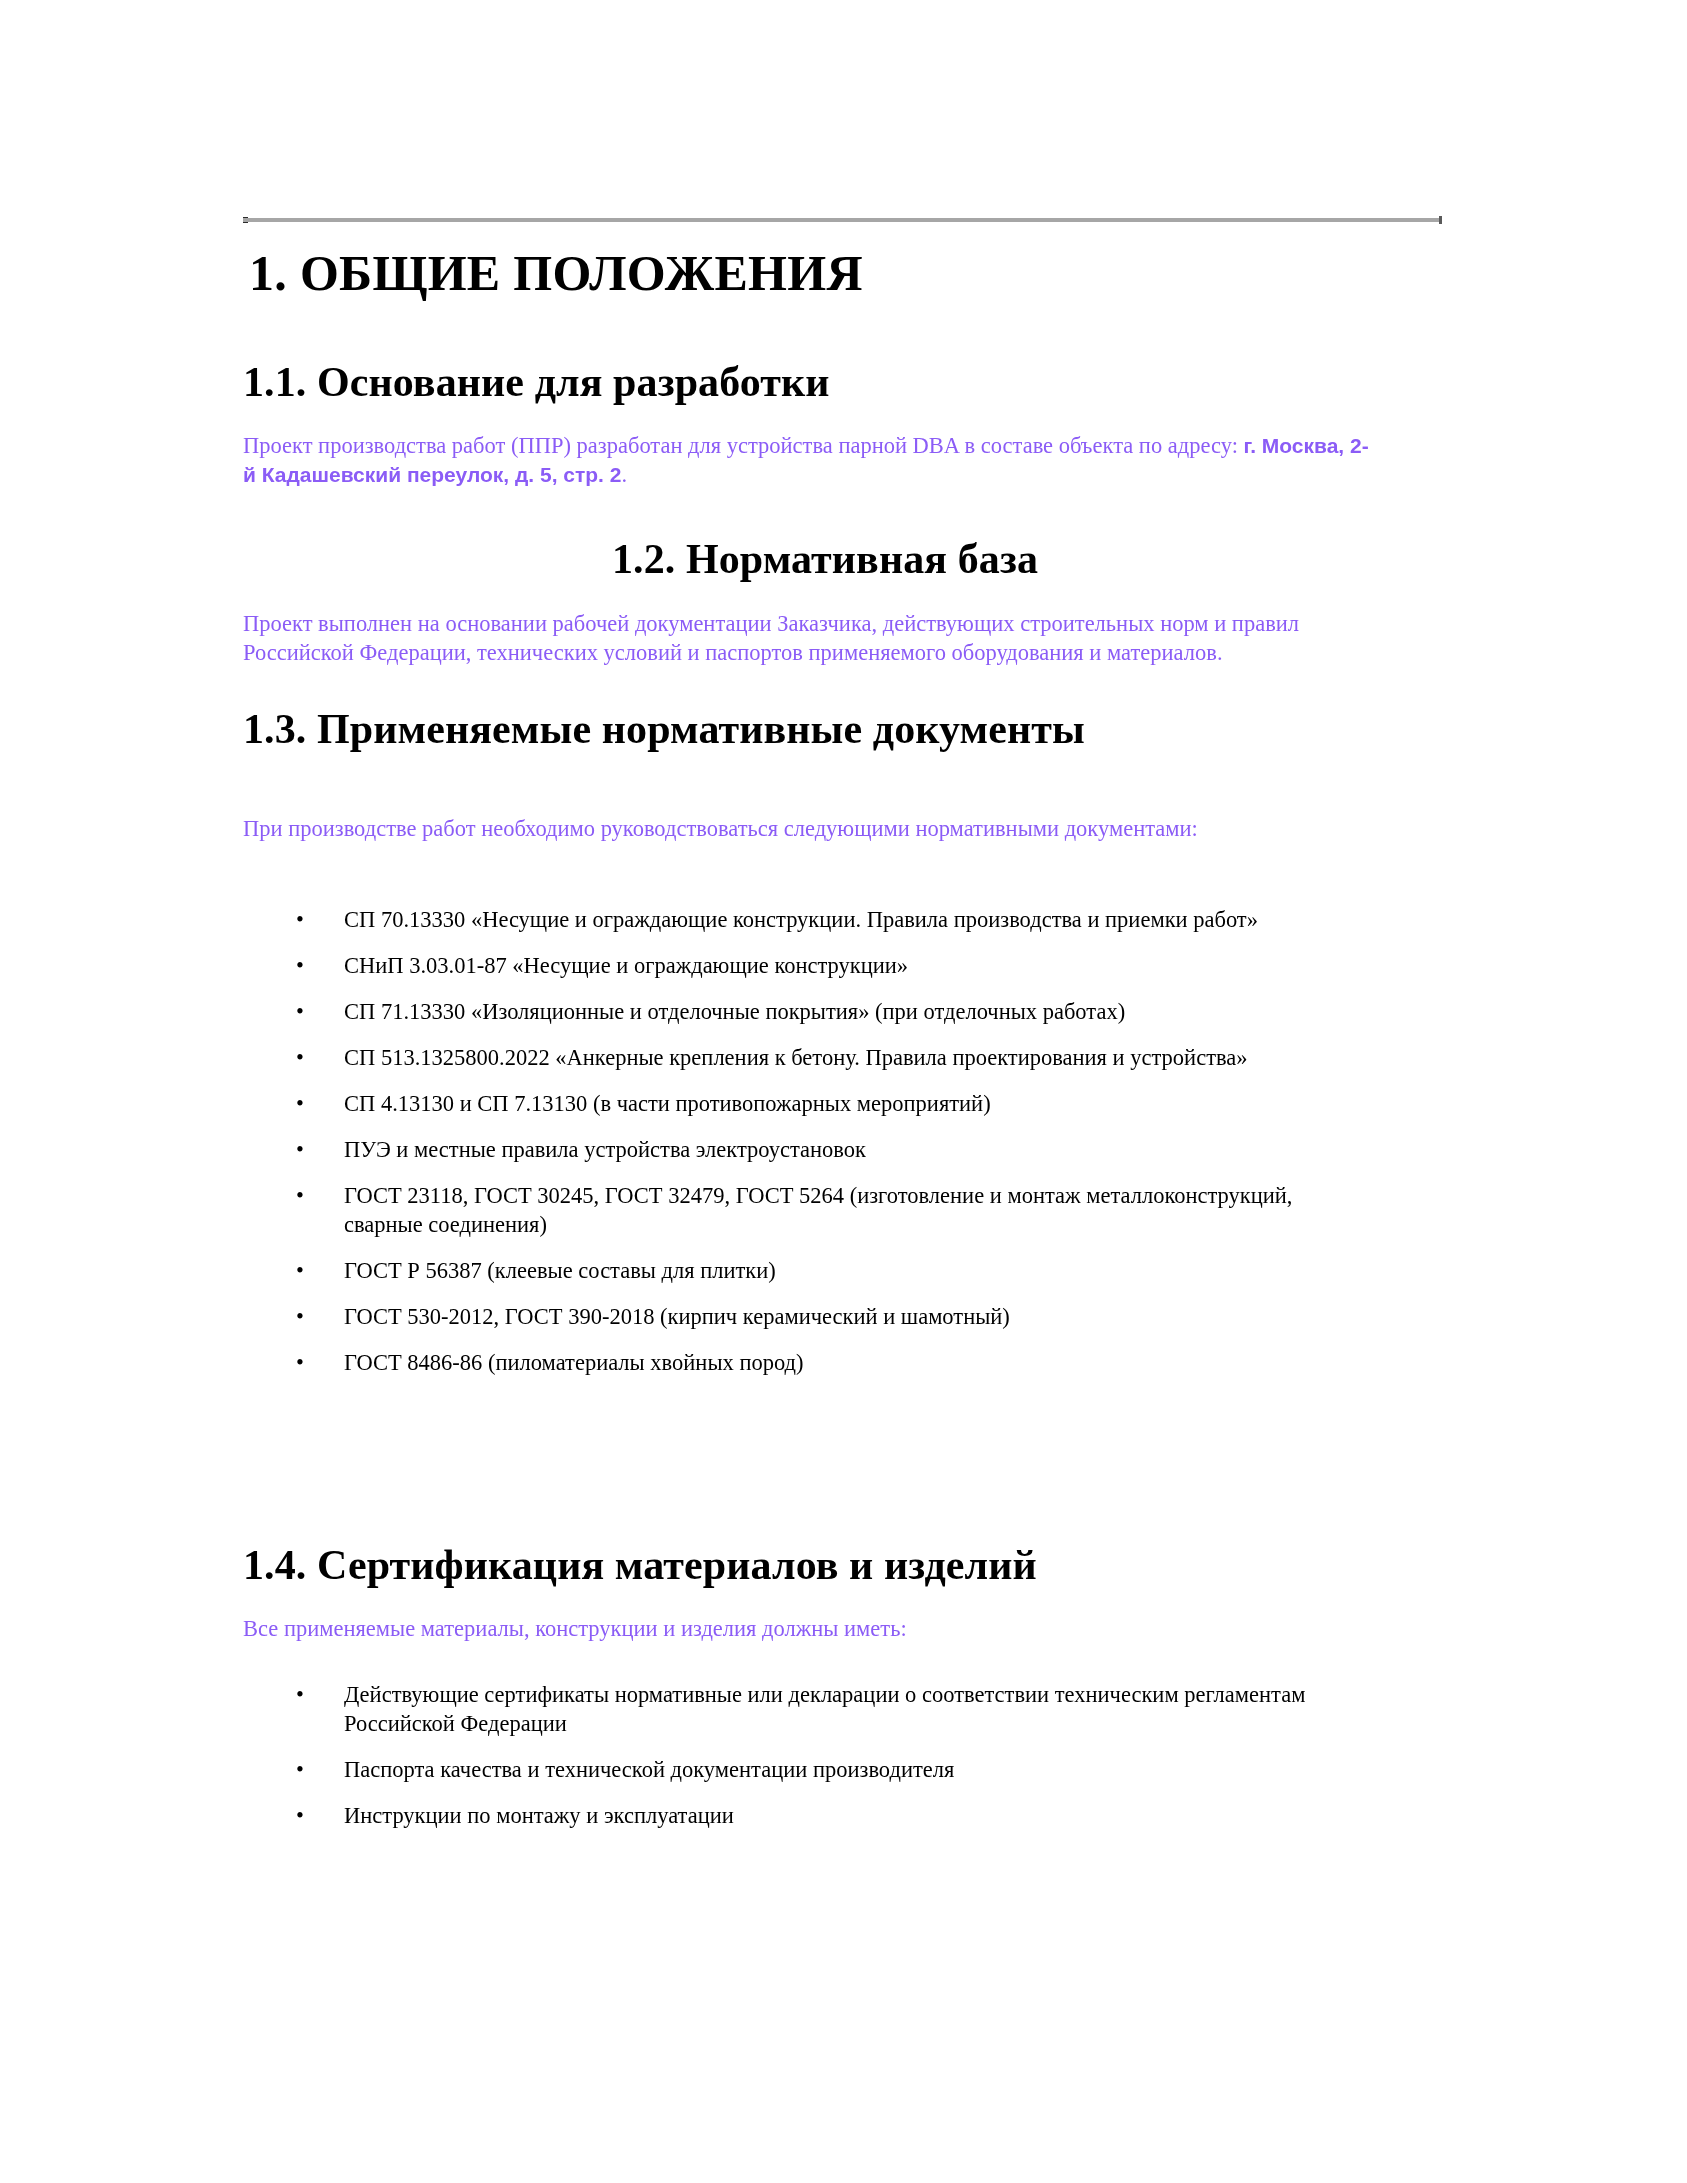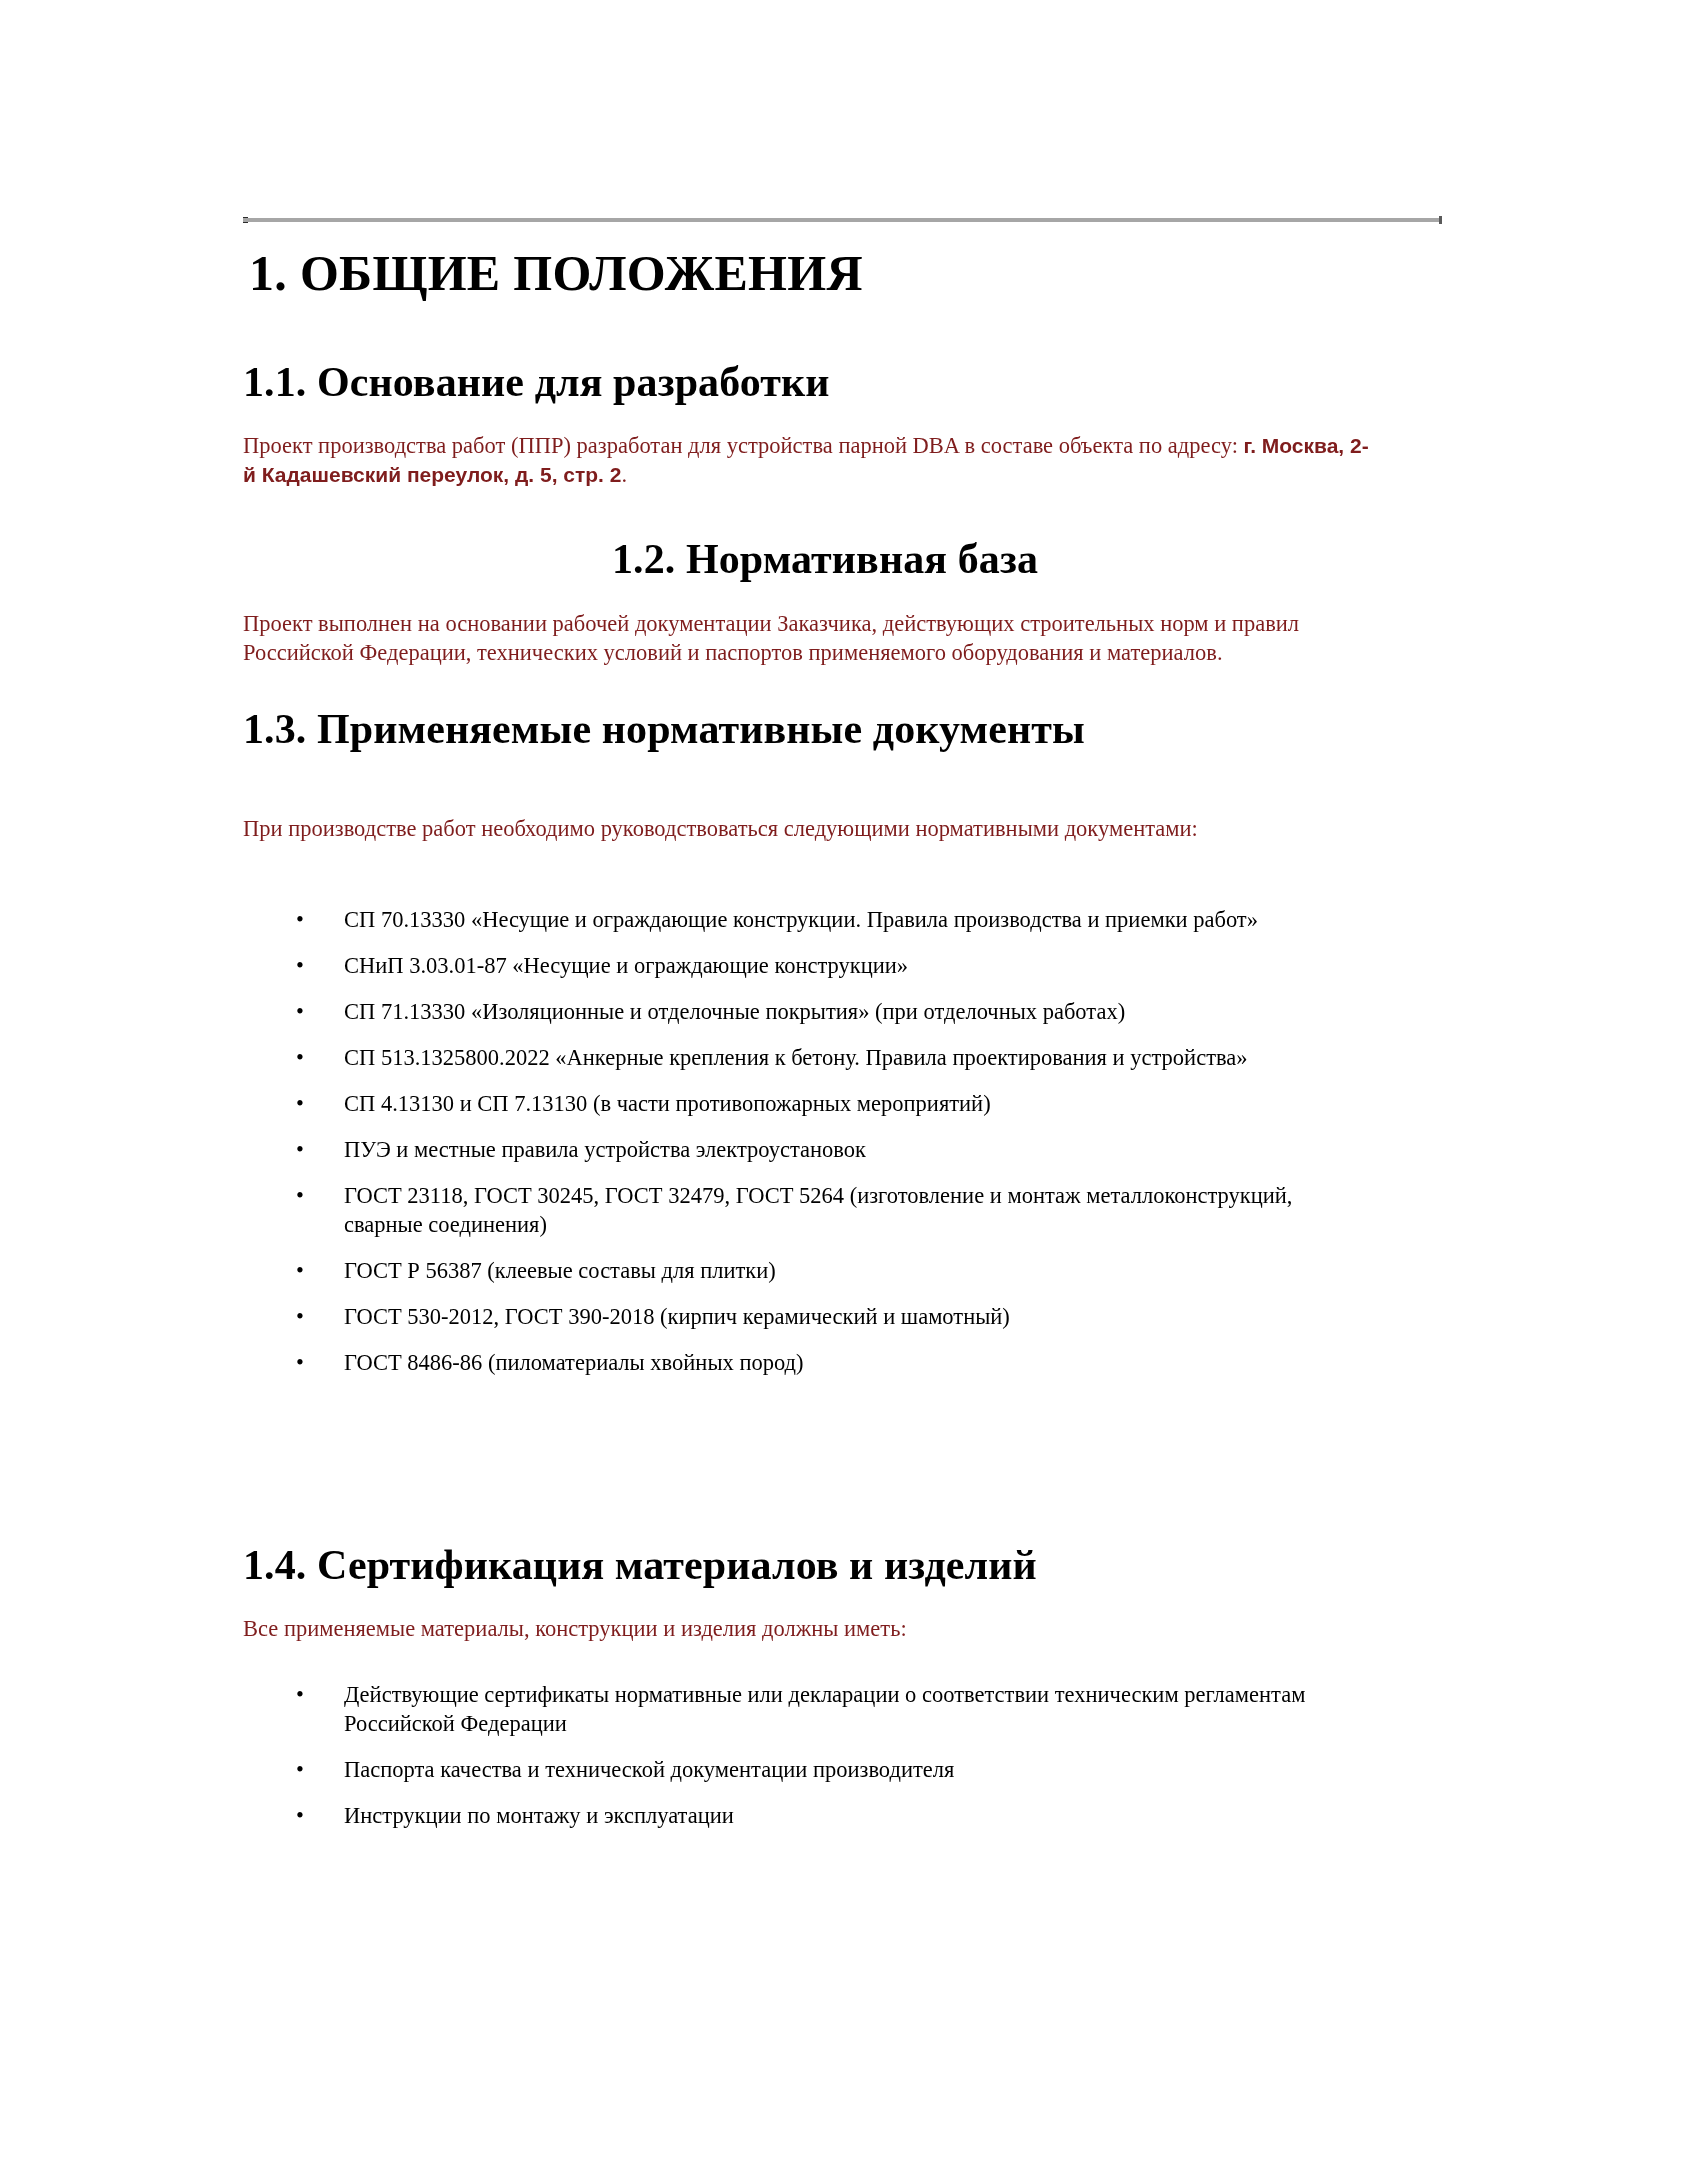--- a/index.html
+++ b/index.html
@@ -81,21 +81,21 @@
 
   
   p.body-par {
     position: absolute;
     left: 243px;
     margin: 0;
     width: 1133px;
     font-family: "Liberation Serif", "DejaVu Serif", serif;
     font-size: 22.5px;
     line-height: 29px;
-    color: #7f1d1d;
+    color: #8b5cf6;
     text-align: left;
   }
   span.addr-bold {
     font-family: "Liberation Sans", "DejaVu Sans", sans-serif;
     font-weight: bold;
     font-size: 21px;
   }
 
   
   ul.bullets {

